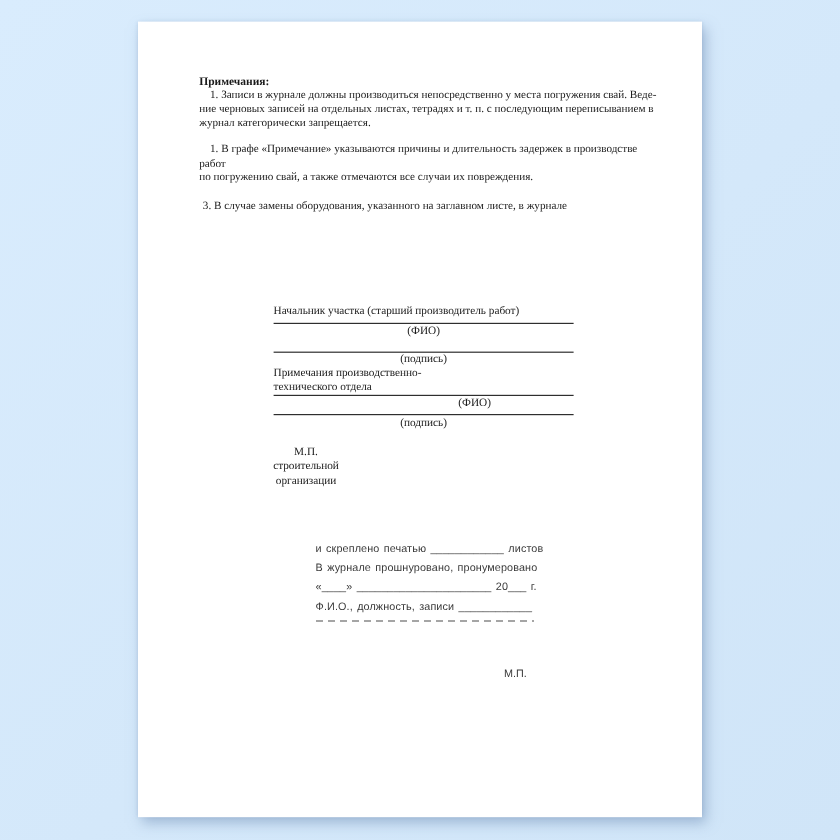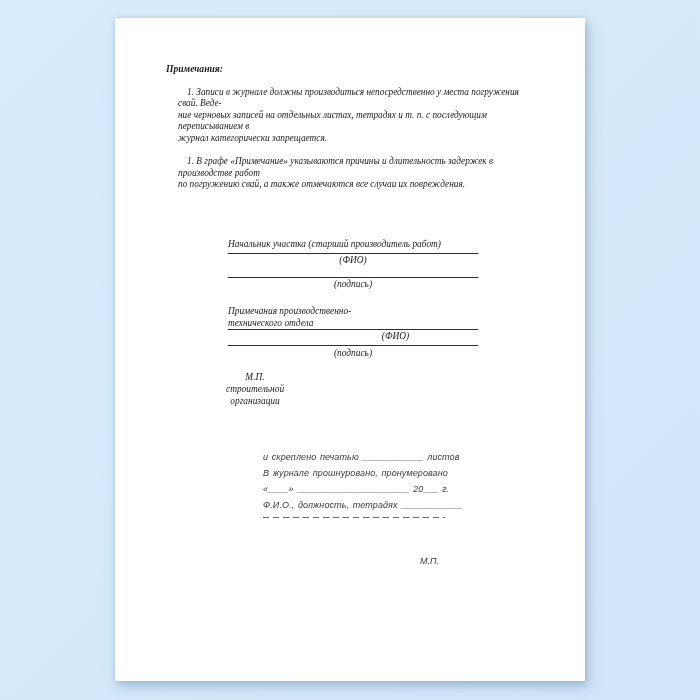--- a/index.html
+++ b/index.html
@@ -3,44 +3,43 @@
 <meta charset="utf-8">
 <style>
   html,body { margin:0; padding:0; }
   body {
     width:700px; height:700px; overflow:hidden;
     font-family:"Liberation Serif","DejaVu Serif",serif;
   }
   .stage {
     position:relative; width:700px; height:700px;
     background:linear-gradient(135deg,#d9ecfd 0%,#d4e8fa 55%,#d0e5f8 100%);
-    font-style:italic;
   }
   .paper {
     position:absolute; left:115px; top:18px; width:470px; height:663px;
     background:#ffffff;
     box-shadow:3px 5px 10px rgba(110,140,180,.50), 0 0 3px rgba(110,140,180,.28);
   }
   
   .notes {
     position:absolute; left:51px; top:45px; width:384px;
     font-size:9.3px; line-height:11.5px; color:#1b1b1b;
   }
   .notes .heading { font-weight:bold; font-size:9.6px; }
-  .para { margin:12px; }
+  .para { margin:0; }
   .para .ln { display:block; }
   .ln.indent { text-indent:9px; }
   .para.p2 { margin-top:11px; }
   .para.p3 { margin-top:12px; margin-left:3px; }
   
   .sig1, .sig2 {
     position:absolute; left:113px; width:250px;
     font-size:9.4px; line-height:12px; color:#1b1b1b;
   }
-  .sig1 { top:220px; }
+  .sig1 { top:236px; }
   .sig2 { top:287px; }
   .rule { border-bottom:1px solid #2e2e2e; }
   .rule.a { height:3px; }
   .rule.b { height:11px; }
   .caption { text-align:center; line-height:11px; margin-top:1px; }
   .caption.sign2 { margin-top:2px; }
   .sig-row { display:flex; line-height:12px;flex-direction:column; }
   .sig-row .fill { flex:1; border-bottom:1px solid #2e2e2e; margin-bottom:1px; }
   .cap-fio2 { width:165px; margin-left:85px; text-align:center; line-height:11px; }
   
@@ -77,20 +76,21 @@
       <p class="para p1">
         <span class="ln indent">1. Записи в журнале должны производиться непосредственно у места погружения свай. Веде-</span>
         <span class="ln">ние черновых записей на отдельных листах, тетрадях и т. п. с последующим переписыванием в</span>
         <span class="ln">журнал категорически запрещается.</span>
       </p>
       <p class="para p2">
         <span class="ln indent">1. В графе «Примечание» указываются причины и длительность задержек в производстве работ</span>
         <span class="ln">по погружению свай, а также отмечаются все случаи их повреждения.</span>
       </p>
       <p class="para p3">
+        <span class="ln">3. В случае замены оборудования, указанного на заглавном листе, в журнале</span>
       </p>
     </section>
 
     <section class="sig1">
       <div>Начальник участка (старший производитель работ)</div>
       <div class="rule a"></div>
       <div class="caption">(ФИО)</div>
       <div class="rule b"></div>
       <div class="caption">(подпись)</div>
     </section>
@@ -109,20 +109,20 @@
     <section class="stamp">
       <div>М.П.</div>
       <div>строительной</div>
       <div>организации</div>
     </section>
 
     <section class="cert">
       <span class="ln">и скреплено печатью ____________ листов</span>
       <span class="ln">В журнале прошнуровано, пронумеровано</span>
       <span class="ln">«____» ______________________ 20___ г.</span>
-      <span class="ln">Ф.И.О., должность, тетрадях ____________</span>
+      <span class="ln">Ф.И.О., должность, записи ____________</span>
       <div class="dash-line"></div>
     </section>
 
     <div class="mp-bottom">М.П.</div>
 
   </div>
 </div>
 
 </body></html>

